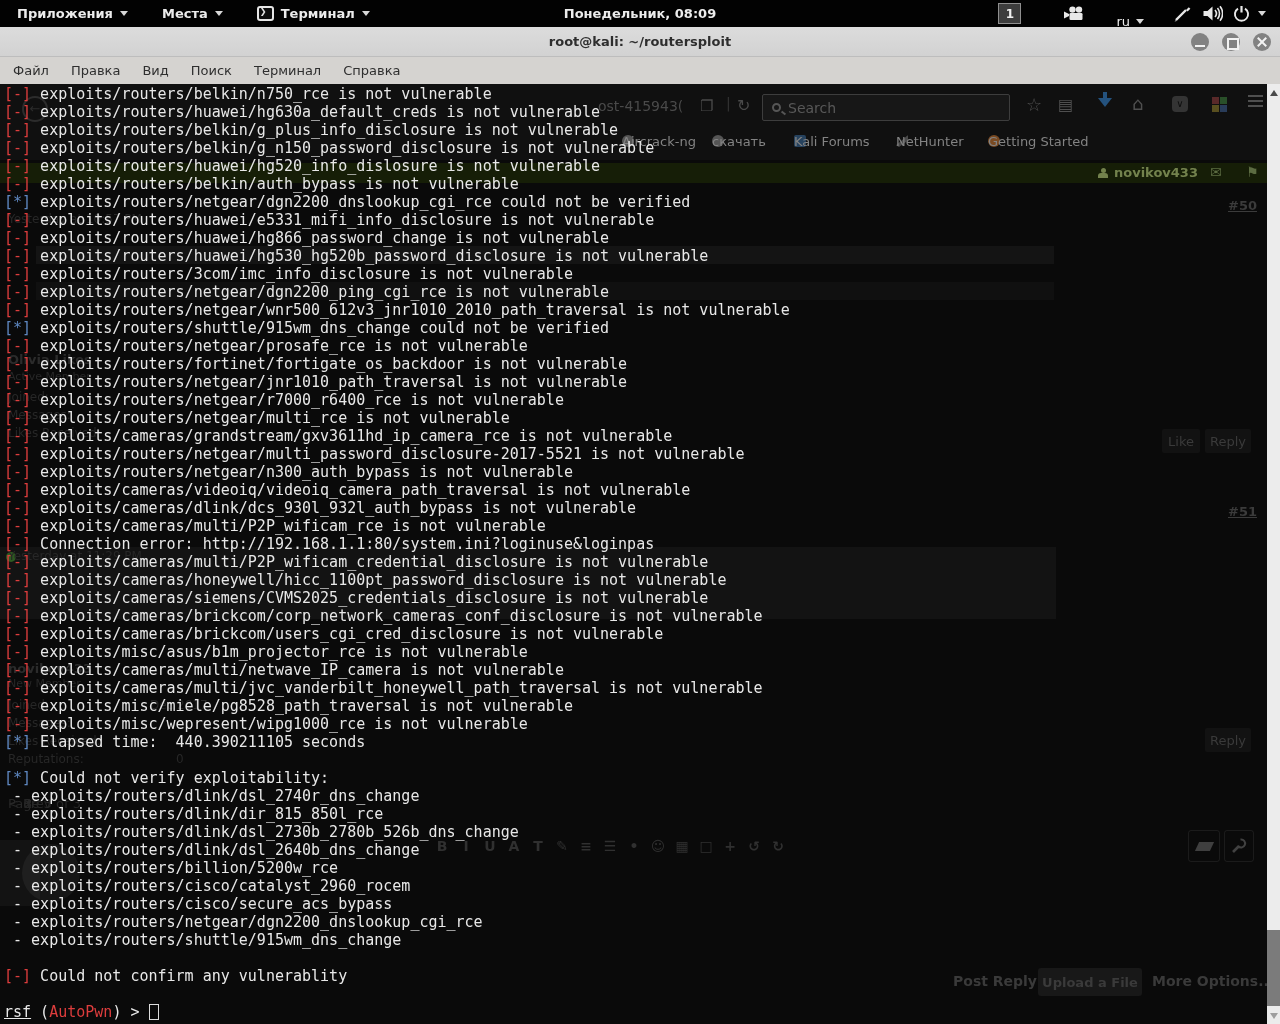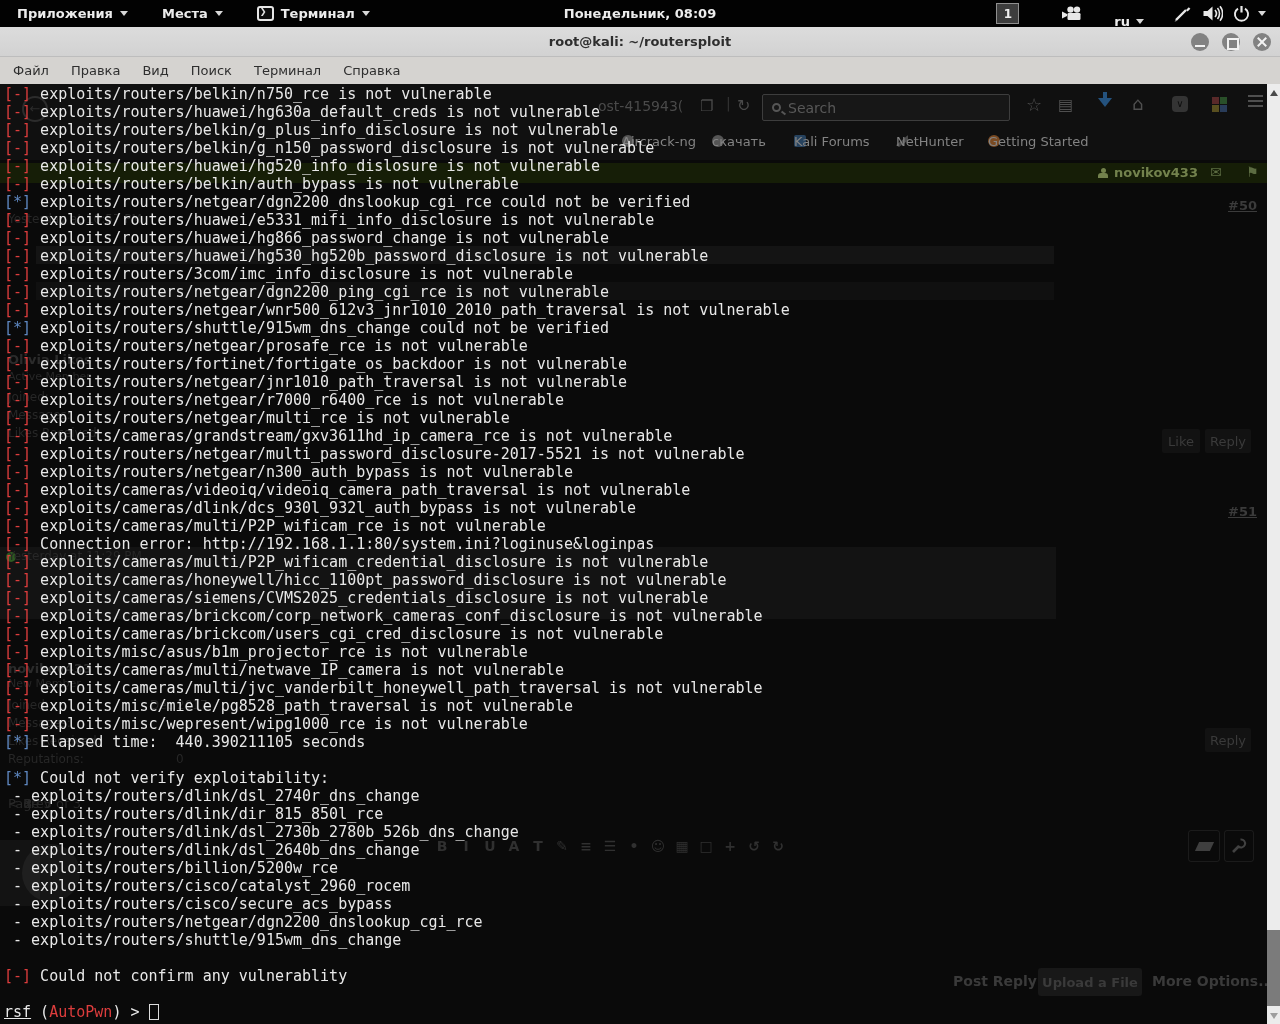--- a/index.html
+++ b/index.html
@@ -16,21 +16,21 @@
   .term-glyph { width:17px; height:15px; background:#0e0e0e; border:2px solid #e6e6e6;
                 border-radius:3px; position:relative; display:inline-block; }
   .term-glyph::after { content:"❯"; position:absolute; left:1px; top:-1px; color:#e6e6e6; font-size:8px; }
   .clock { position:absolute; left:50%; transform:translateX(-50%); top:0; height:27px;
            display:flex; align-items:center; }
   .panel-right { margin-left:auto; display:flex; align-items:center; height:27px; padding-right:14px; }
   .ws-box { width:23px; height:21px; border:1px solid #8f8f8f; background:#3d3d3d;
             display:flex; align-items:center; justify-content:center; font-size:12px;
             margin-right:42px; color:#f0f0f0; }
   .tray-icon { display:inline-flex; align-items:center; justify-content:center; }
-  .kbd-layout { display:inline-flex; align-items:center; gap:6px; margin:16px 30px 0 16px; font-weight:700; }
+  .kbd-layout { display:inline-flex; align-items:center; gap:6px; margin:16px 30px 0 16px; font-weight:400; }
 
   
   .titlebar { position:relative; height:30px; background:linear-gradient(#dcdcdc,#d2d2d2);
               display:flex; align-items:center; justify-content:center; z-index:40;
               border-bottom:1px solid #bdbdbd; }
   .title-text { font-size:13px; font-weight:700; color:#2e2e2e; }
   .win-btns { position:absolute; right:9px; top:6px; display:flex; gap:13px; }
   .wbtn { width:18px; height:18px; border-radius:50%; background:#828282; position:relative; cursor:pointer; }
   .wbtn-min::after { content:""; position:absolute; left:4px; right:4px; bottom:4px; height:2px; background:#f2f2f2; }
   .wbtn-max::after { content:""; position:absolute; left:5px; top:5px; width:8px; height:8px; border:2px solid #f2f2f2; }

